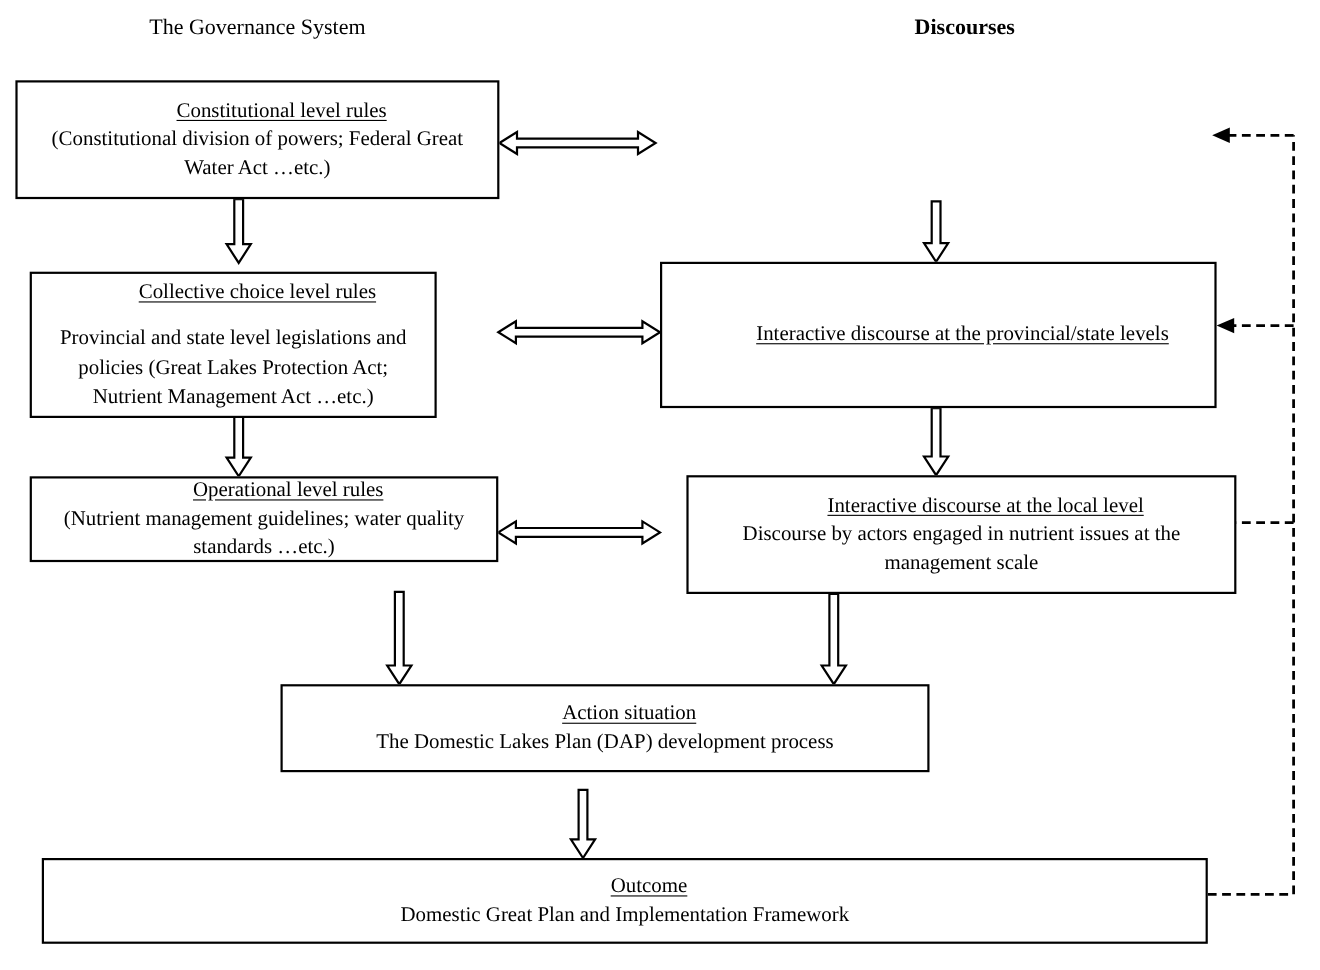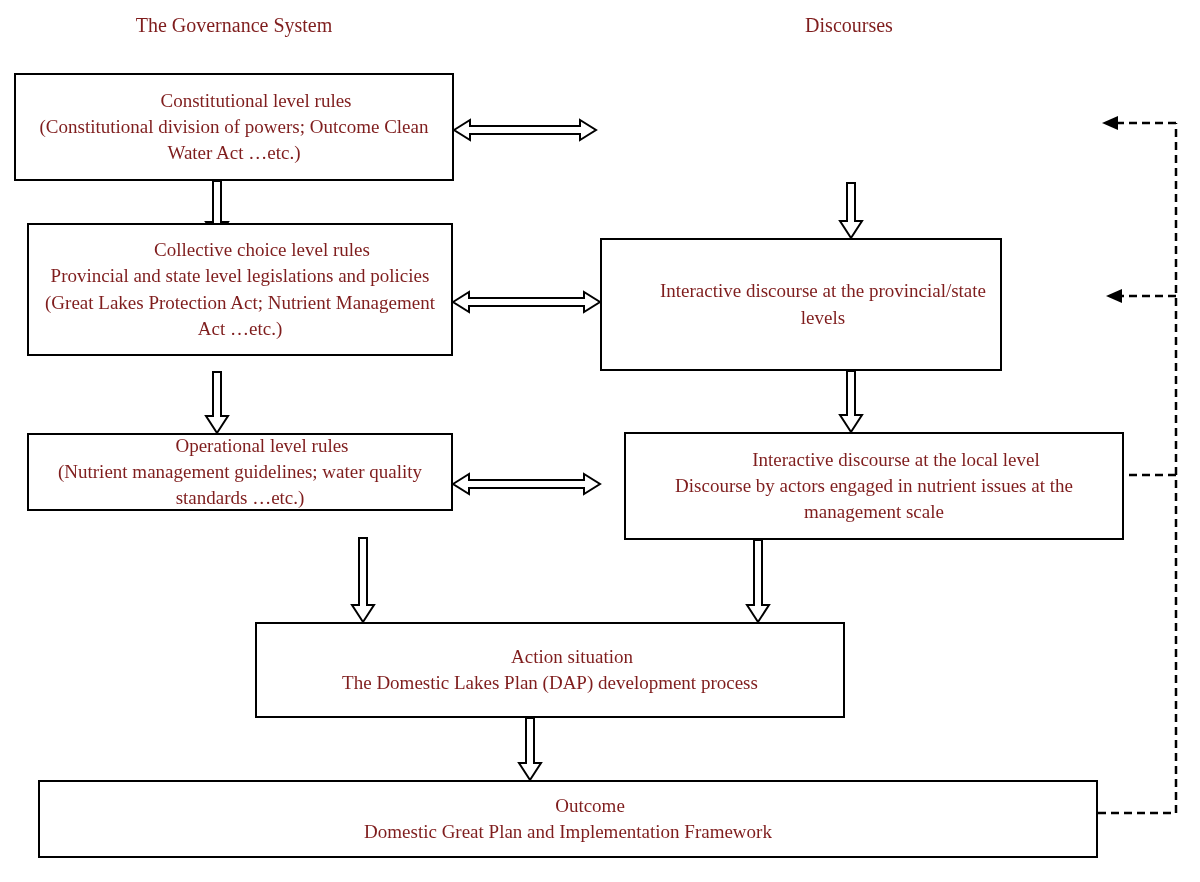--- a/index.html
+++ b/index.html
@@ -1,59 +1,60 @@
 <!DOCTYPE html>
 <html><head>
 <meta charset="utf-8">
 <style>
   html, body { margin: 0; padding: 0; background: #ffffff; }
   .canvas {
     position: relative;
     width: 1200px;
     height: 882px;
     background: #ffffff;
-    color: #7f1d1d;
+    color: #000000;
     font-family: "Liberation Serif", "DejaVu Serif", serif;
     overflow: hidden;
   }
   .col-title {
     position: absolute;
     text-align: center;
     font-size: 20px;
     top: 14px;
   }
   #title-left  { left: 14px;  width: 440px; }
-  #title-right { left: 596px; width: 506px; }
+  #title-right { left: 624px; width: 506px; font-weight: bold; }
 
   .box {
     position: absolute;
     box-sizing: border-box;
     border: 2px solid #000000;
     background: #ffffff;
     display: flex;
     flex-direction: column;
     justify-content: center;
     align-items: center;
     text-align: center;
     font-size: 19px;
     line-height: 1.38;
     padding: 4px 12px;
   }
   .box-heading {
+    text-decoration: underline;
     text-underline-offset: 3px;
     margin-left: 44px;
   }
 
   #box-constitutional { left: 14px;  top: 73px;  width: 440px;  height: 108px; }
   #box-federal        { left: 596px; top: 73px;  width: 506px;  height: 110px; }
-  #box-collective     { left: 27px;  top: 223px; width: 426px;  height: 133px; }
-  #box-provincial     { left: 600px; top: 238px; width: 402px;  height: 133px; }
+  #box-collective     { left: 27px;  top: 247px; width: 370px;  height: 133px; justify-content: space-between; }
+  #box-provincial     { left: 600px; top: 238px; width: 506px;  height: 133px; }
   #box-operational    { left: 27px;  top: 433px; width: 426px;  height: 78px; }
   #box-local          { left: 624px; top: 432px; width: 500px;  height: 108px; }
-  #box-action         { left: 255px; top: 622px; width: 590px;  height: 96px;  }
+  #box-action         { left: 255px; top: 622px; width: 590px;  height: 80px;  }
   #box-outcome        { left: 38px;  top: 780px; width: 1060px; height: 78px; text-align: center;  }
 
   .connector-layer {
     position: absolute;
     left: 0; top: 0;
     width: 1200px;
     height: 882px;
     pointer-events: none;
   }
   .hollow-arrow { fill: #ffffff; stroke: #000000; stroke-width: 2; stroke-linejoin: miter; }
@@ -86,21 +87,21 @@
     <polygon class="hollow-arrow" points="453,484 469,474 469,480 584,480 584,474 600,484 584,494 584,488 469,488 469,494"></polygon>
 
     <path class="dashed-line" d="M1098 813 L1176 813 L1176 123 M1176 123 L1116 123 M1176 296 L1120 296 M1176 475 L1120 475"></path>
     <polygon class="solid-head" points="1102,123 1118,116 1118,130"></polygon>
     <polygon class="solid-head" points="1106,296 1122,289 1122,303"></polygon>
     <polygon class="solid-head" points="1106,475 1122,468 1122,482"></polygon>
   </svg>
 
   <div class="box" id="box-constitutional">
     <div class="box-heading">Constitutional level rules</div>
-    <div class="box-body">(Constitutional division of powers; Outcome Clean Water Act …etc.)</div>
+    <div class="box-body">(Constitutional division of powers; Federal Great Water Act …etc.)</div>
   </div>
 
 
   <div class="box" id="box-collective">
     <div class="box-heading">Collective choice level rules</div>
     <div class="box-body">Provincial and state level legislations and policies (Great Lakes Protection Act; Nutrient Management Act …etc.)</div>
   </div>
 
   <div class="box" id="box-provincial">
     <div class="box-heading">Interactive discourse at the provincial/state levels</div>

